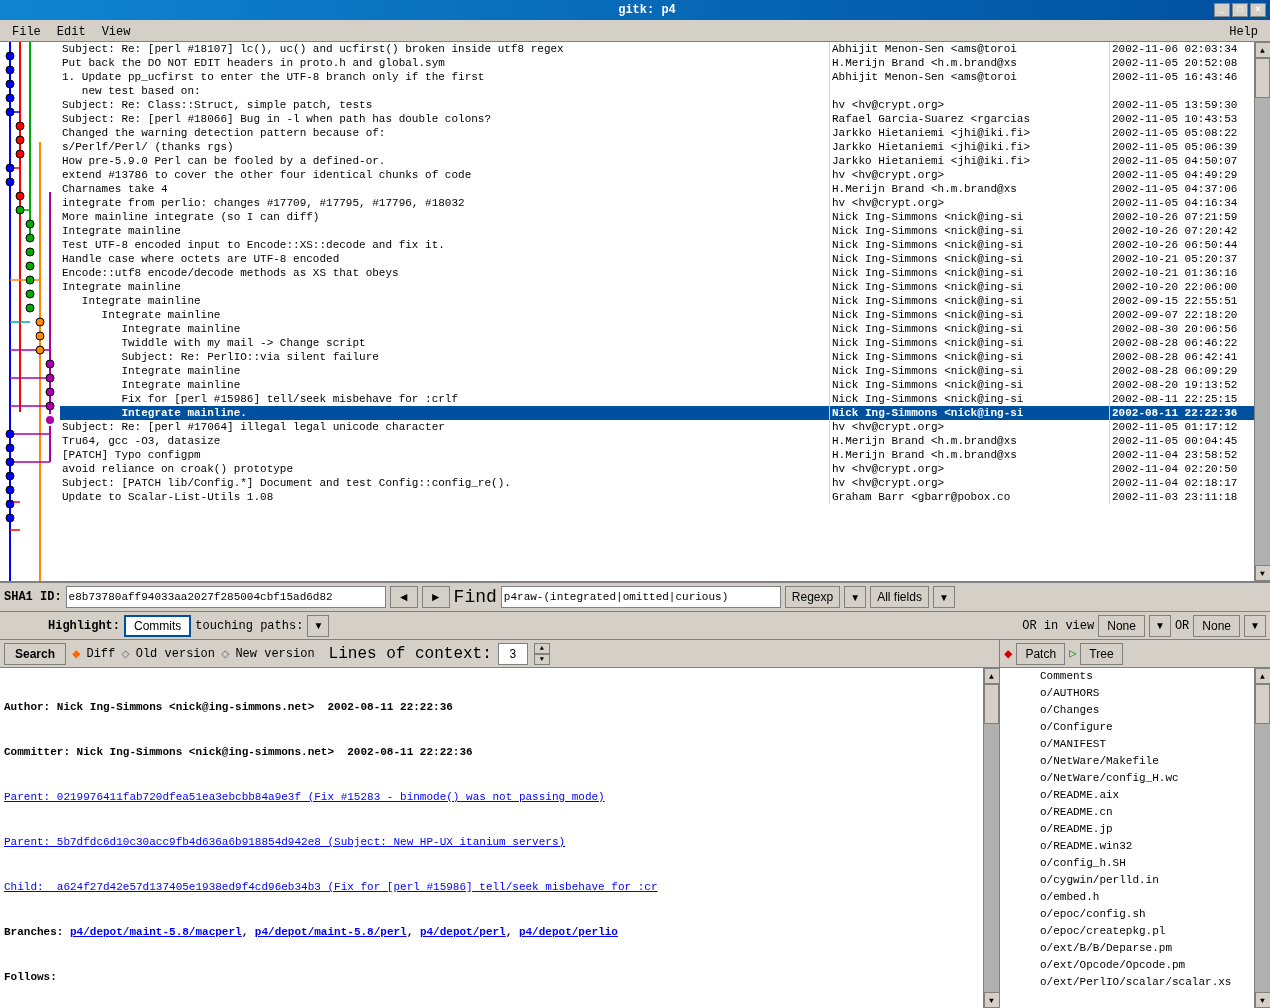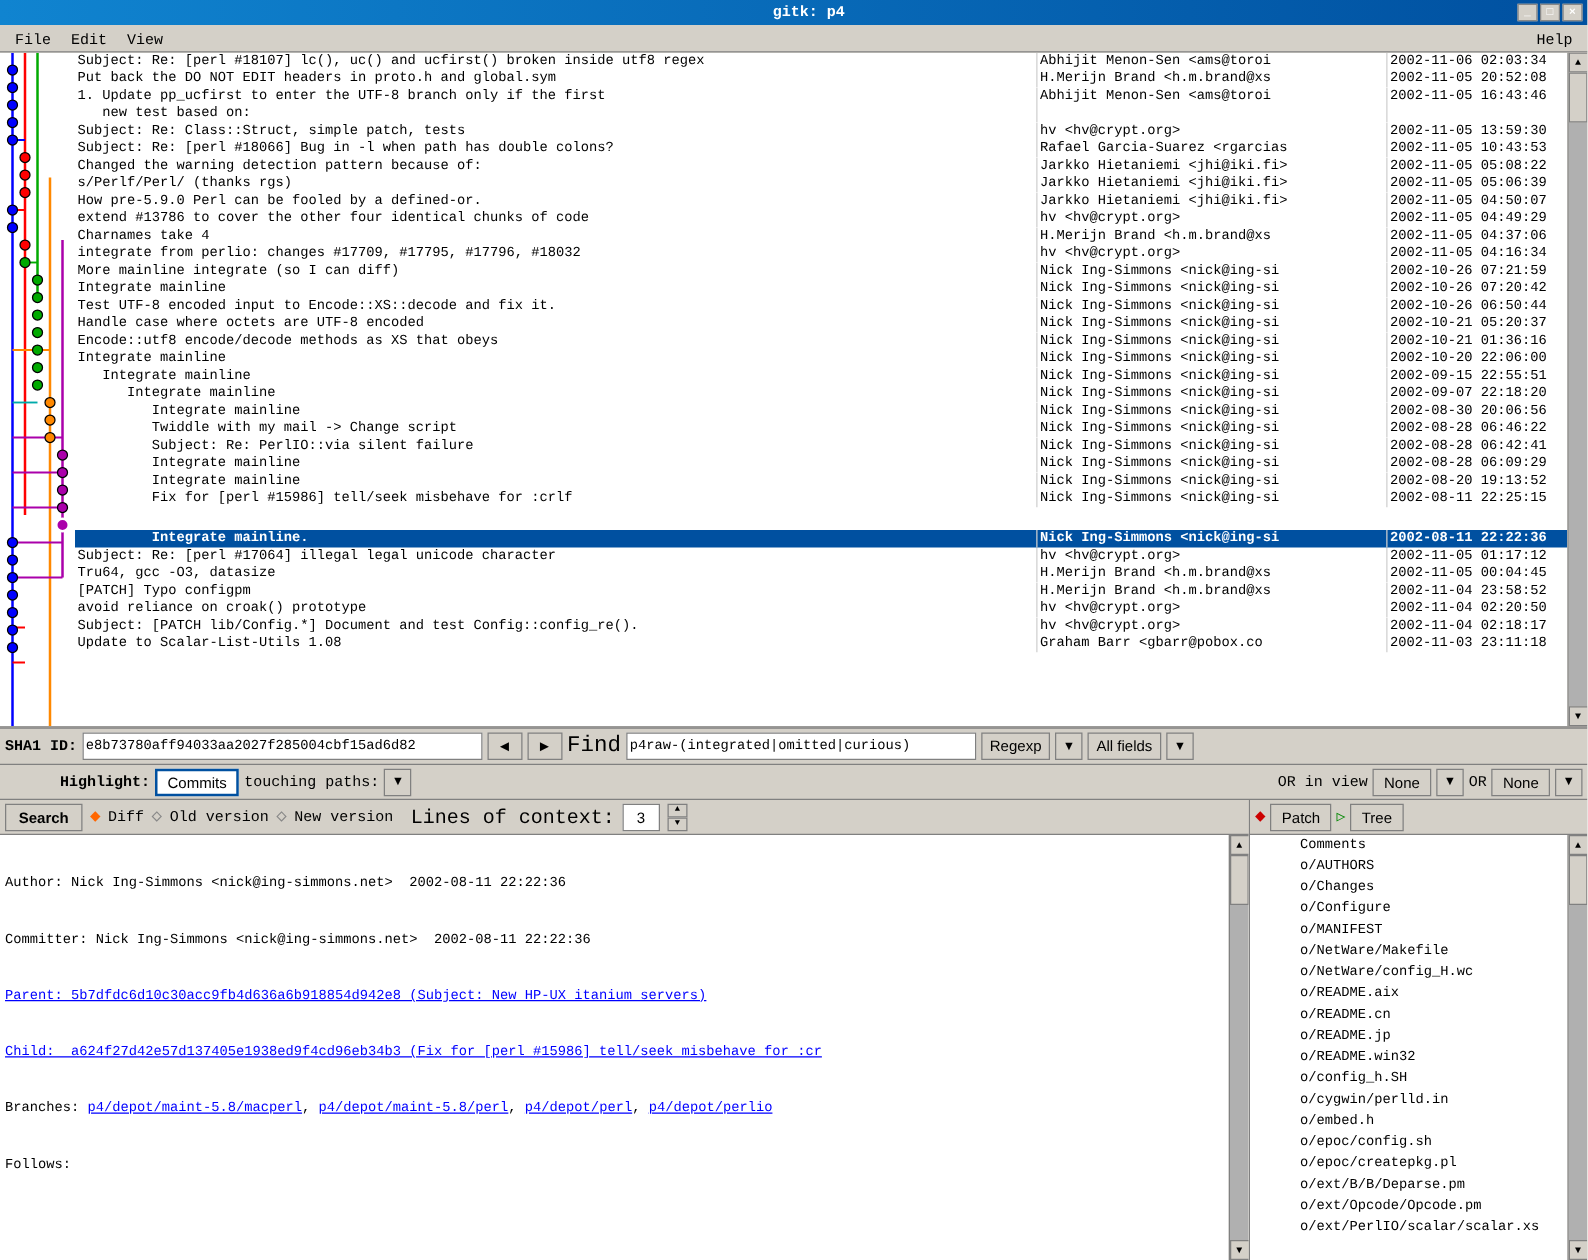--- a/index.html
+++ b/index.html
@@ -100,21 +100,21 @@
     }
 
     .commit-row {
       display: flex;
       height: 14px;
       line-height: 14px;
       font-size: 11px;
       white-space: nowrap;
       overflow: hidden;
     }
-    .commit-row.selected { background: #0050a0; color: #fff; font-weight: bold; margin-top: 18px; }
+    .commit-row.selected { background: #0050a0; color: #fff; font-weight: bold; }
 
     .commit-msg-cell {
       flex: 1;
       overflow: hidden;
       text-overflow: ellipsis;
       padding-left: 2px;
     }
     .commit-author-cell {
       width: 280px;
       overflow: hidden;
@@ -315,21 +315,21 @@
       flex: 1;
       overflow: hidden;
       font-family: 'Courier New', monospace;
       font-size: 11px;
       padding: 2px 4px;
       white-space: pre;
       line-height: 15px;
     }
 
     .diff-line { display: block; }
-    .diff-line.normal { color: #000; }
+    .diff-line.normal { color: #000; font-weight: bold; }
     .diff-line.link { color: #0000ff; text-decoration: underline; cursor: pointer; }
 
     
     .right-panel {
       width: 270px;
       display: flex;
       flex-direction: column;
       overflow: hidden;
     }
 
@@ -685,20 +685,21 @@
         <div class="context-spin">
           <div class="spin-btn">▲</div>
           <div class="spin-btn">▼</div>
         </div>
       </div>
 
       <div class="diff-content">
         <div class="diff-text">
           <span class="diff-line normal">Author: Nick Ing-Simmons &lt;nick@ing-simmons.net&gt;  2002-08-11 22:22:36</span>
           <span class="diff-line normal">Committer: Nick Ing-Simmons &lt;nick@ing-simmons.net&gt;  2002-08-11 22:22:36</span>
+          <span class="diff-line link">Parent: 0219976411fab720dfea51ea3ebcbb84a9e3f (Fix #15283 - binmode() was not passing mode)</span>
           <span class="diff-line link">Parent: 5b7dfdc6d10c30acc9fb4d636a6b918854d942e8 (Subject: New HP-UX itanium servers)</span>
           <span class="diff-line link">Child:  a624f27d42e57d137405e1938ed9f4cd96eb34b3 (Fix for [perl #15986] tell/seek misbehave for :cr</span>
           <span class="diff-line normal">Branches: <span style="color:#0000ff;text-decoration:underline;cursor:pointer;">p4/depot/maint-5.8/macperl</span>, <span style="color:#0000ff;text-decoration:underline;cursor:pointer;">p4/depot/maint-5.8/perl</span>, <span style="color:#0000ff;text-decoration:underline;cursor:pointer;">p4/depot/perl</span>, <span style="color:#0000ff;text-decoration:underline;cursor:pointer;">p4/depot/perlio</span></span>
           <span class="diff-line normal">Follows:</span>
           
           <span class="diff-line normal"></span>
           
           <span class="diff-line normal"></span>
           
           

